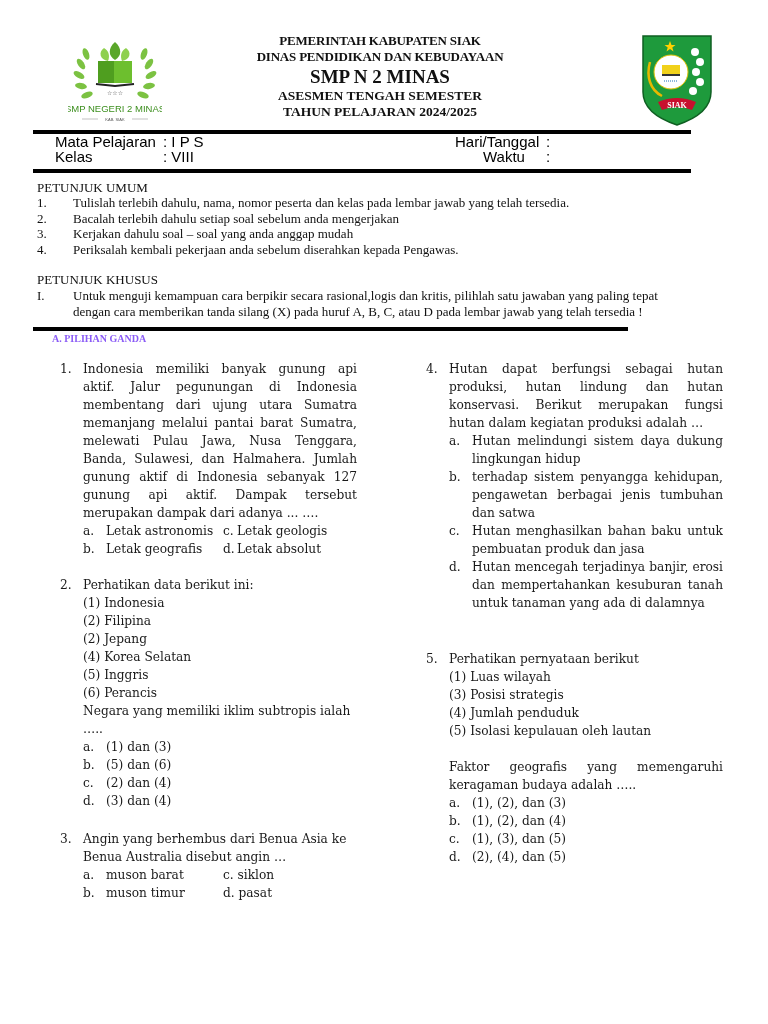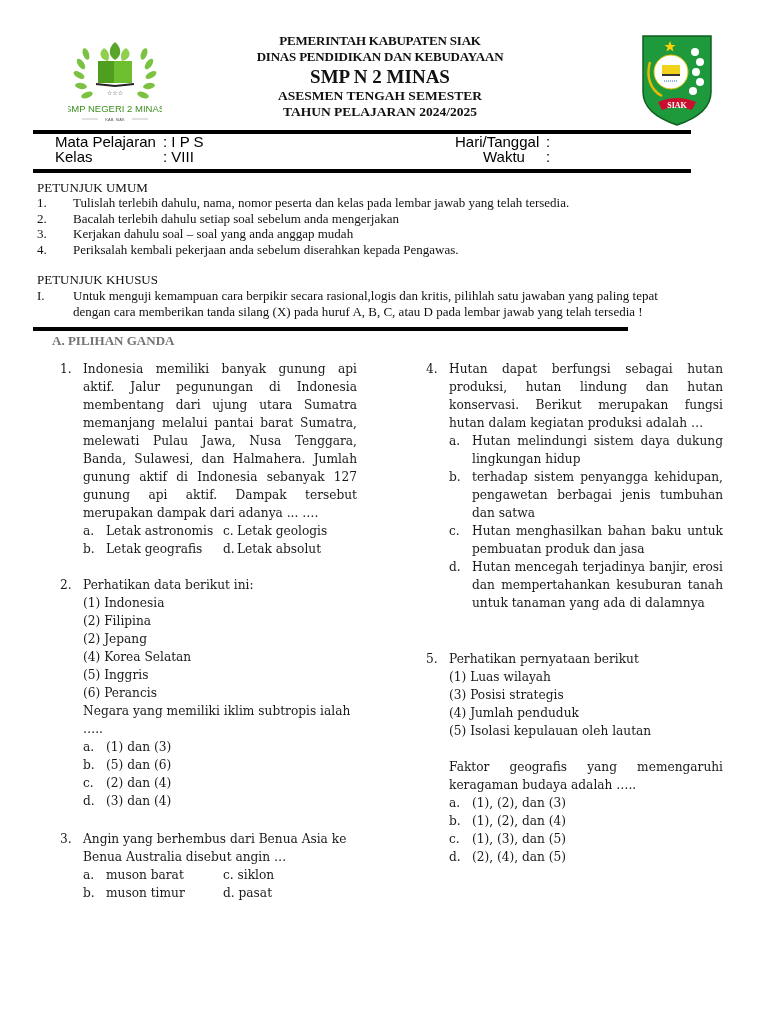--- a/index.html
+++ b/index.html
@@ -18,21 +18,21 @@
     .rule2 { left: 33px; top: 169px; width: 658px; height: 4px; }
     .rule3 { left: 33px; top: 327px; width: 595px; height: 4px; }
 
     .info { position: absolute; font-family: Liberation Sans, sans-serif; font-size: 15px; line-height: 15px; color: #000000; }
 
     .section-title { position: absolute; left: 37px; font-family: "Liberation Serif", serif; font-size: 13px; color: #111; }
     .instr { position: absolute; font-family: "Liberation Serif", serif; font-size: 13px; line-height: 15.5px; color: #111; }
     .instr-num { position: absolute; left: 37px; }
     .instr-text { position: absolute; left: 73px; white-space: nowrap; }
 
-    .pg-title { position: absolute; left: 52px; top: 333px; font-family: "Liberation Serif", serif; font-weight: bold; font-size: 13px; color: #737373; }
+    .pg-title { position: absolute; left: 52px; top: 333px; font-family: "Liberation Serif", serif; font-weight: bold; font-size: 10px; color: #8b5cf6; }
 
     
     .q { position: absolute; font-family: "DejaVu Serif", serif; font-size: 12.2px; line-height: 18px; color: #1a1a1a; }
     .q .num { position: absolute; left: 0; top: 0; }
     .q .body { position: absolute; left: 23px; width: 274px; }
     .q .line { display: block; white-space: nowrap; }
     .q .jline { display: block; text-align: justify; text-align-last: justify; width: 274px; }
     .opt { position: relative; display: block; padding-left: 23px; }
     .opt .lbl { position: absolute; left: 0; top: 0; }
     .opt-row { display: block; position: relative; height: 18px; }

